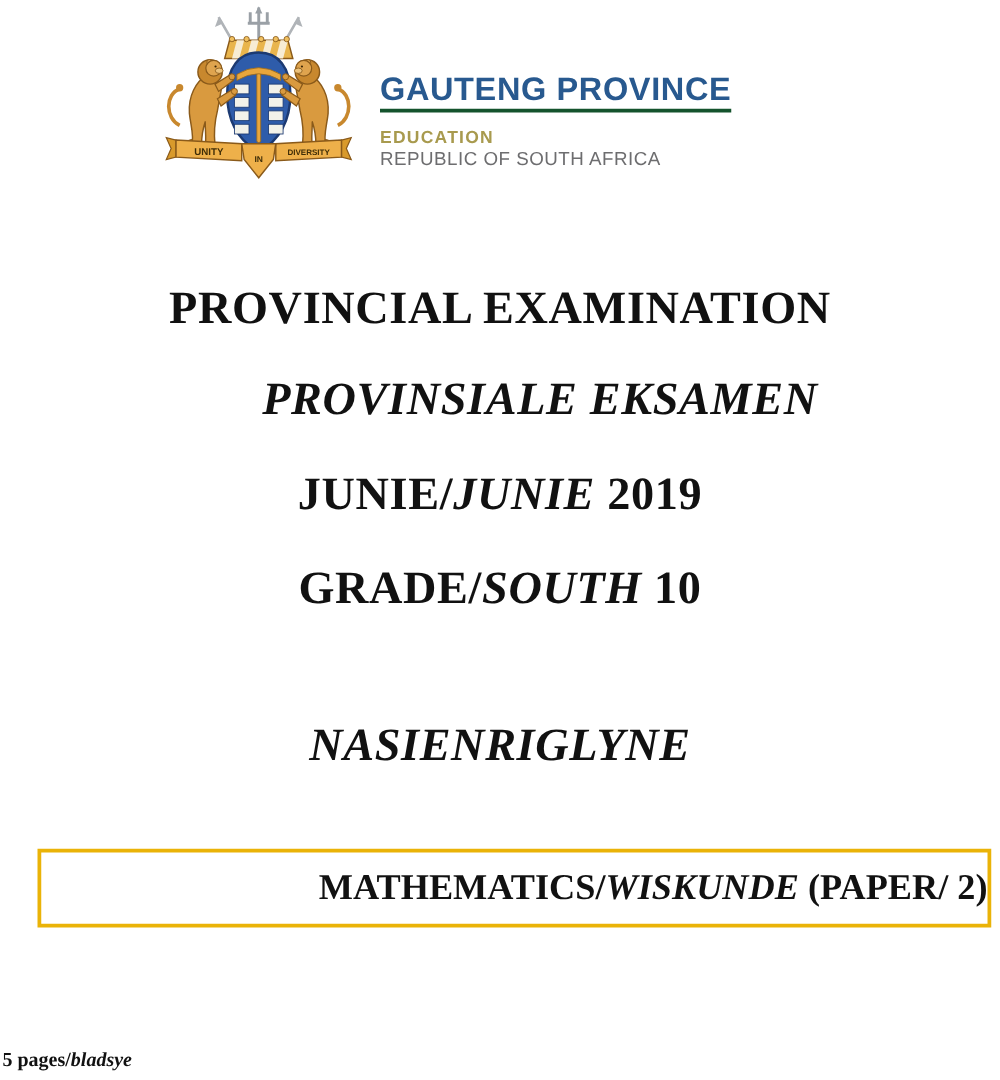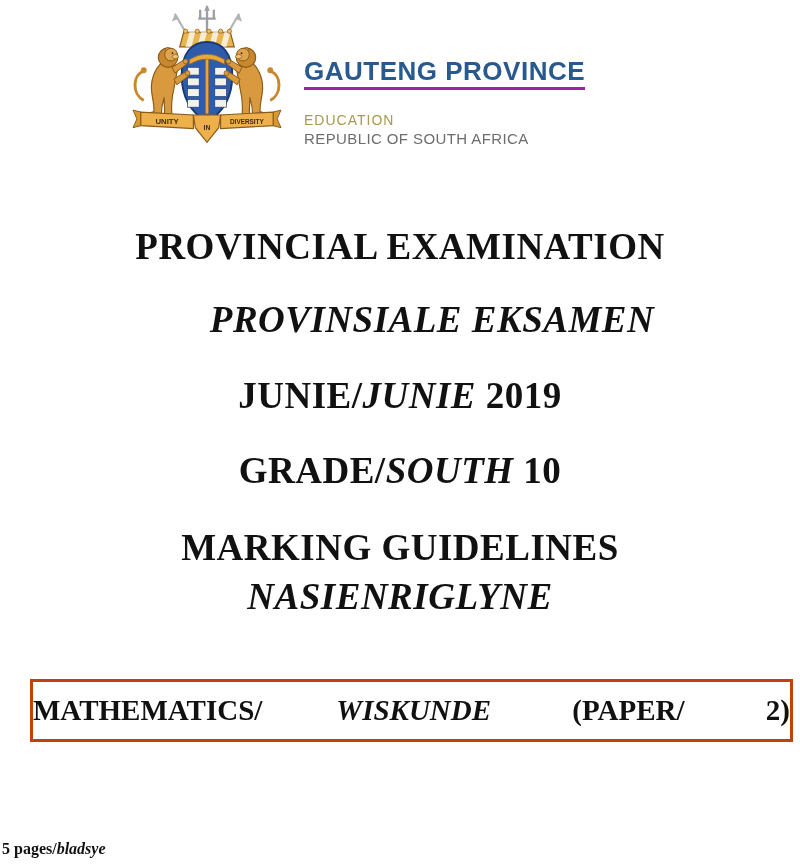--- a/index.html
+++ b/index.html
@@ -6,36 +6,36 @@
   .page{
     position:relative;width:800px;height:864px;background:#ffffff;overflow:hidden;
     font-family:"Liberation Serif",serif;color:#111;
   }
   
   .logo{position:absolute;left:128px;top:5px;display:flex;align-items:flex-start;}
   .coat{width:158px;height:146px;flex:0 0 auto;text-align:right;}
   .logo-text{padding-top:53px;margin-left:18px;font-family:"Liberation Sans",sans-serif;}
   .province{
     display:inline-block;font-weight:bold;font-size:26px;letter-spacing:.5px;
-    color:#28598f;border-bottom:3px solid #a21caf;padding-bottom:2px;line-height:1.05;
+    color:#28598f;border-bottom:3px solid #14532d;padding-bottom:2px;line-height:1.05;
   }
-  .education{font-weight:normal;font-size:14px;letter-spacing:1px;color:#a89a4e;margin-top:22px;}
+  .education{font-weight:bold;font-size:14px;letter-spacing:1px;color:#a89a4e;margin-top:11px;}
   .country{font-size:15px;letter-spacing:.4px;color:#6d6d6f;margin-top:2px;}
   
   .h{
     position:absolute;left:0;width:100%;text-align:center;
     font-weight:bold;font-size:37px;line-height:37px;letter-spacing:.5px;white-space:pre;
   }
   .it{font-style:italic;}
   .h1{top:228px;} .h2{top:301px;margin-left:32px;} .h3{top:377px;}
   .h4{top:452px;} .h5{top:529px;} .h6{top:578px;}
   
   .subject-box{
     position:absolute;left:30px;top:679px;width:757px;height:57px;
-    border:3px solid #c2410c;display:flex;align-items:center;justify-content:space-between;
+    border:3px solid #eab308;display:flex;align-items:center;justify-content:flex-end;
     font-weight:bold;font-size:29px;white-space:pre;
   }
   
   .footer{position:absolute;left:2px;top:840px;font-weight:bold;font-size:16px;white-space:pre;}
 </style>
 </head>
 <body>
 
 <div class="page">
 
@@ -116,20 +116,19 @@
       <div><span class="province">GAUTENG PROVINCE</span></div>
       <div class="education">EDUCATION</div>
       <div class="country">REPUBLIC OF SOUTH AFRICA</div>
     </div>
   </div>
 
   <div class="h h1">PROVINCIAL EXAMINATION</div>
   <div class="h h2 it">PROVINSIALE EKSAMEN</div>
   <div class="h h3"><span>JUNIE/</span><span class="it">JUNIE</span><span> 2019</span></div>
   <div class="h h4"><span>GRADE/</span><span class="it">SOUTH</span><span> 10</span></div>
-  <div class="h h5">MARKING GUIDELINES</div>
   <div class="h h6 it">NASIENRIGLYNE</div>
 
   <div class="subject-box"><span>MATHEMATICS/</span><span class="it">WISKUNDE</span><span> (PAPER/</span><span> 2)</span></div>
 
   <div class="footer"><span>5 pages/</span><span class="it">bladsye</span></div>
 
 </div>
 
 </body></html>

